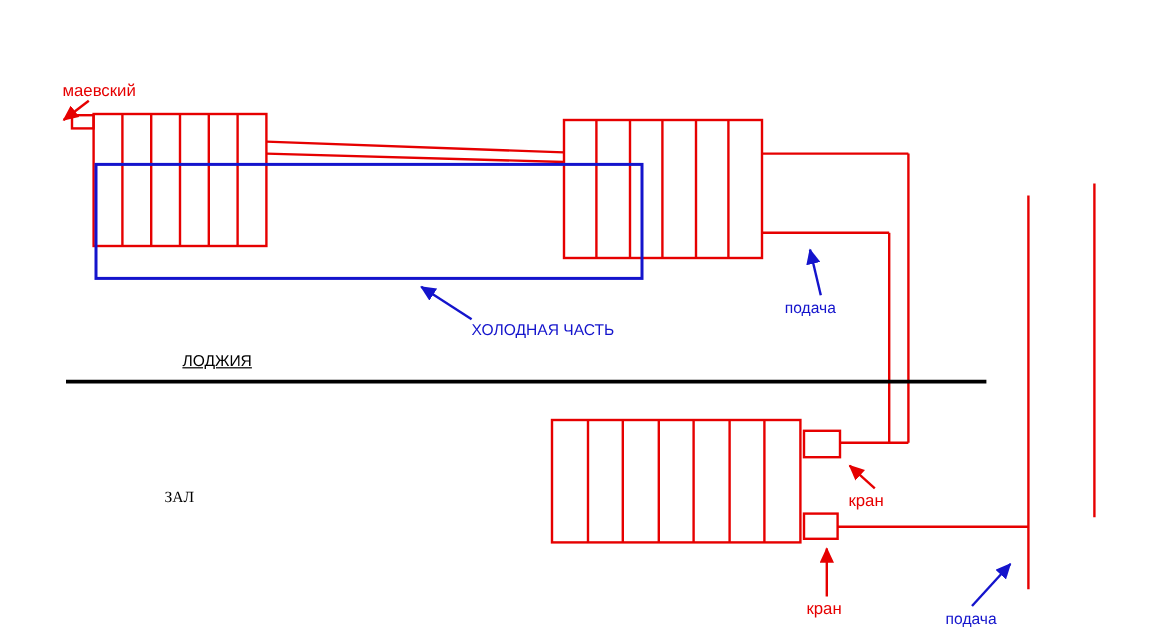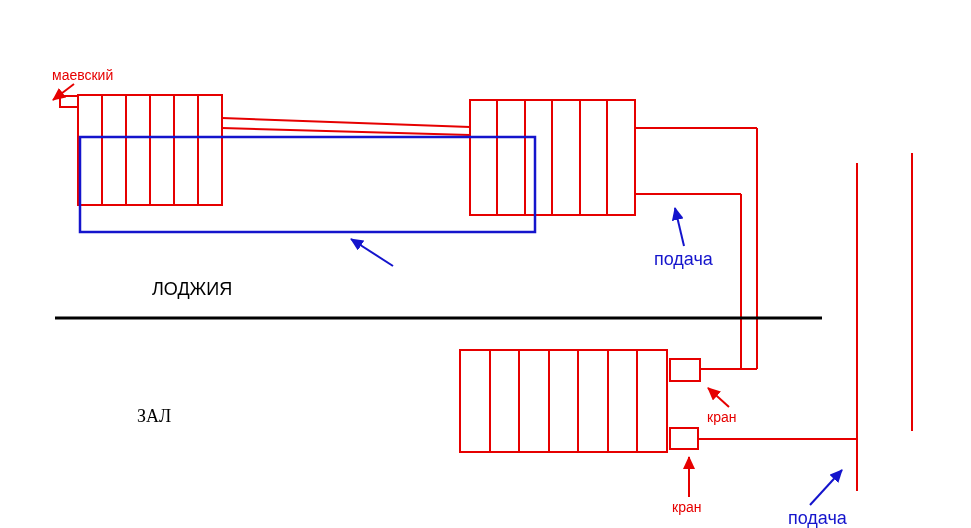--- a/index.html
+++ b/index.html
@@ -10,21 +10,21 @@
   }
   html,body{margin:0;padding:0;background:var(--c-bg);}
   .canvas{
     position:relative;
     width:971px;height:528px;
     background:var(--c-bg);
     font-family:"Liberation Sans", sans-serif;
     overflow:hidden;
   }
   .canvas svg{position:absolute;left:0;top:0;}
-  .label{position:absolute;font-size:18px;line-height:1.1;white-space:nowrap;}
+  .label{position:absolute;font-size:13px;line-height:1.1;white-space:nowrap;}
   .label.red{color:var(--c-red);}
   .label.blue{color:var(--c-blue);}
   .label.black{color:var(--c-black);}
   .stroke-red{stroke:var(--c-red);fill:none;}
   .stroke-blue{stroke:var(--c-blue);fill:none;}
   .stroke-black{stroke:var(--c-black);fill:none;}
   .fill-red{fill:var(--c-red);stroke:none;}
   .fill-blue{fill:var(--c-blue);stroke:none;}
 </style>
 </head>
@@ -115,20 +115,21 @@
 
     <line class="stroke-red" stroke-width="2" marker-end="url(#arrow-red)" x1="74" y1="84" x2="53" y2="100"></line>
     <line class="stroke-blue" stroke-width="2" marker-end="url(#arrow-blue)" x1="393" y1="266" x2="351" y2="239"></line>
     <line class="stroke-blue" stroke-width="2" marker-end="url(#arrow-blue)" x1="684" y1="246" x2="675" y2="208"></line>
     <line class="stroke-red" stroke-width="2" marker-end="url(#arrow-red)" x1="729" y1="407" x2="708" y2="388"></line>
     <line class="stroke-red" stroke-width="2" marker-end="url(#arrow-red)" x1="689" y1="497" x2="689" y2="457"></line>
     <line class="stroke-blue" stroke-width="2" marker-end="url(#arrow-blue)" x1="810" y1="505" x2="842" y2="470"></line>
   </svg>
 
   <div class="label red" style="left:52px;  top:68px;  font-size:14px;">маевский</div>
-  <div class="label black" style="left:152px; top:280px;">ЛОДЖИЯ</div>
+  <div class="label blue" style="left:393px; top:268px;">ХОЛОДНАЯ ЧАСТЬ</div>
+  <div class="label black" style="left:152px; top:294px;text-decoration:underline;">ЛОДЖИЯ</div>
   <div class="label blue" style="left:654px; top:250px;">подача</div>
   <div class="label black" style="left:137px; top:407px;font-family:Liberation Serif, serif;">ЗАЛ</div>
   <div class="label red" style="left:707px; top:410px; font-size:14px;">кран</div>
   <div class="label red" style="left:672px; top:500px; font-size:14px;">кран</div>
   <div class="label blue" style="left:788px; top:509px;">подача</div>
 
 </div>
 
 </body></html>

